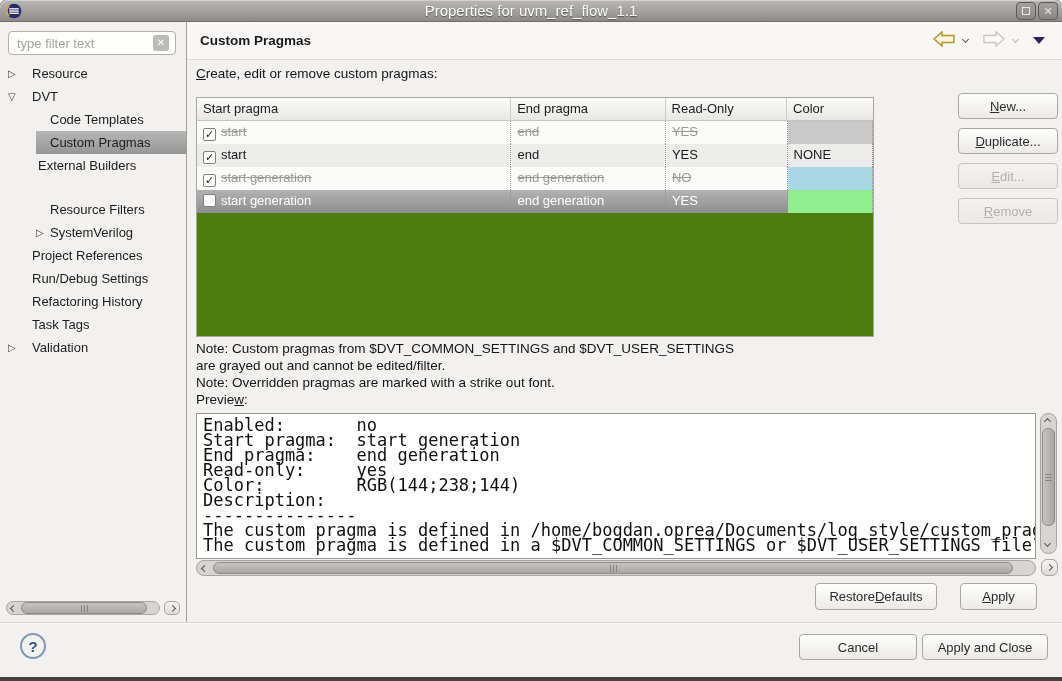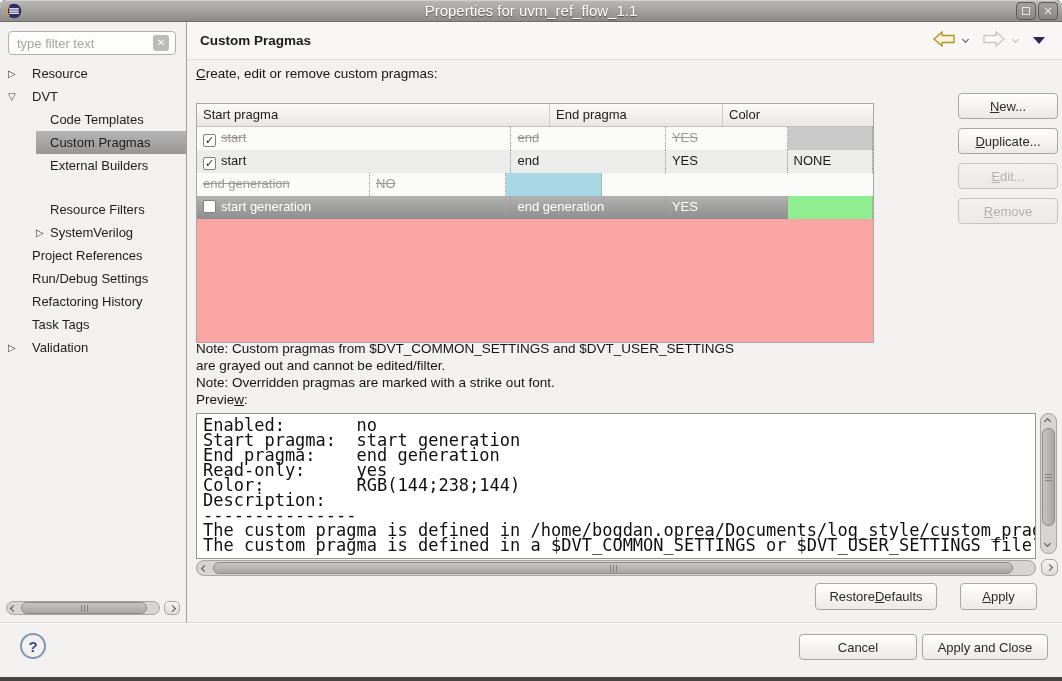--- a/index.html
+++ b/index.html
@@ -47,21 +47,21 @@
   .grip-h{width:7px;height:1px;background:#86847f;box-shadow:0 3px 0 #86847f,0 -3px 0 #86847f;}
   
   .header-strip{position:absolute;left:187px;top:22px;width:875px;height:38px;background:#f8f7f6;
                 border-bottom:1px solid #dedcd7;}
   .page-title{position:absolute;left:13px;top:11px;font-size:13.5px;font-weight:bold;color:#1b1b1b;}
   .nav-ico{position:absolute;top:10px;}
   .menu-triangle{position:absolute;width:0;height:0;border-left:6px solid transparent;border-right:6px solid transparent;
                  border-top:7px solid #2e2556;}
   
   .instruction{position:absolute;left:196px;top:66px;font-size:13.5px;color:#151515;}
-  .ptable{position:absolute;left:196px;top:103px;width:678px;height:240px;background:#fca5a5;border:1px solid #a8a6a1;}
+  .ptable{position:absolute;left:196px;top:97px;width:678px;height:240px;background:#4d7c0f;border:1px solid #a8a6a1;}
   .thead{display:flex;height:23px;background:linear-gradient(#fbfbfa,#e8e7e4);border-bottom:1px solid #c6c4c0;}
   .th{font-size:13px;color:#1c1c1c;padding:3px 0 0 6px;border-right:1px solid #cfcdc9;}
   .c0{width:353px;} .c1{width:173px;} .c2{width:136px;} .c3{width:96px;border-right:none;}
   .trow{display:flex;height:23px;background:#fbfbfa;}
   .trow.alt{background:#ececea;}
   .trow.selected{background:linear-gradient(#b2b2b2,#8e8e8e);}
   .cell{font-size:13px;color:#1a1a1a;padding:3px 0 0 6px;border-right:1px dotted #96948f;overflow:hidden;white-space:nowrap;}
   .cell.colorcell{padding:0;}
   .cell.colorcell .ctext{display:inline-block;padding:3px 0 0 6px;}
   .trow.grayed .ctext{color:#9c9a98;text-decoration:line-through;}
@@ -124,21 +124,21 @@
   </div>
 
   <div class="sidebar-sep"></div>
   <input class="filter-input" type="text" placeholder="type filter text" style="">
   <div class="filter-clear">✕</div>
   <div class="tree">
       <div class="tree-item" style="padding-left: 32px;"><span class="tree-arrow" style="left: 8px;">▷</span><span>Resource</span></div>
       <div class="tree-item" style="padding-left: 32px;"><span class="tree-arrow" style="left: 8px;">▽</span><span>DVT</span></div>
       <div class="tree-item" style="padding-left: 50px;"><span>Code Templates</span></div>
       <div class="tree-item selected" style="padding-left: 50px;"><span>Custom Pragmas</span></div>
-      <div class="tree-item" style="padding-left: 50px;"><span>External Builders</span></div>
+      <div class="tree-item" style="padding-left: 38px;"><span>External Builders</span></div>
       <div class="tree-item" style="padding-left: 50px; margin-top: 21px;"><span>Resource Filters</span></div>
       <div class="tree-item" style="padding-left: 50px;"><span class="tree-arrow" style="left: 36px;">▷</span><span>SystemVerilog</span></div>
       <div class="tree-item" style="padding-left: 32px;"><span>Project References</span></div>
       <div class="tree-item" style="padding-left: 32px;"><span>Run/Debug Settings</span></div>
       <div class="tree-item" style="padding-left: 32px;"><span>Refactoring History</span></div>
       <div class="tree-item" style="padding-left: 32px;"><span>Task Tags</span></div>
       <div class="tree-item" style="padding-left: 32px;"><span class="tree-arrow" style="left: 8px;">▷</span><span>Validation</span></div>
     </div>
 
   <div class="sb-hscroll">
@@ -163,36 +163,38 @@
     <span class="chev down light nav-ico" style="left:826px;top:15px;"></span>
     <span class="menu-triangle nav-ico" style="left:846px;top:15px;"></span>
   </div>
 
   <div class="instruction"><u>C</u>reate, edit or remove custom pragmas:</div>
 
   <div class="ptable">
     <div class="thead">
       <div class="th c0">Start pragma</div>
       <div class="th c1">End pragma</div>
+      <div class="th c2">Read-Only</div>
       <div class="th c3">Color</div>
     </div>
     <div>
         <div class="trow grayed">
           <div class="cell c0"><span class="checkbox">✓</span><span class="ctext">start</span></div>
           <div class="cell c1"><span class="ctext">end</span></div>
           <div class="cell c2"><span class="ctext">YES</span></div>
           <div class="cell c3 colorcell" style="background: rgb(201, 201, 201);"></div>
         </div>
         <div class="trow alt">
           <div class="cell c0"><span class="checkbox">✓</span><span class="ctext">start</span></div>
           <div class="cell c1"><span class="ctext">end</span></div>
           <div class="cell c2"><span class="ctext">YES</span></div>
           <div class="cell c3 colorcell"><span class="ctext">NONE</span></div>
         </div>
         <div class="trow grayed">
+          <div class="cell c0"><span class="checkbox">✓</span><span class="ctext">start generation</span></div>
           <div class="cell c1"><span class="ctext">end generation</span></div>
           <div class="cell c2"><span class="ctext">NO</span></div>
           <div class="cell c3 colorcell" style="background: rgb(170, 215, 230);"></div>
         </div>
         <div class="trow alt selected">
           <div class="cell c0"><span class="checkbox"></span><span class="ctext">start generation</span></div>
           <div class="cell c1"><span class="ctext">end generation</span></div>
           <div class="cell c2"><span class="ctext">YES</span></div>
           <div class="cell c3 colorcell" style="background: rgb(144, 238, 144);"></div>
         </div>

